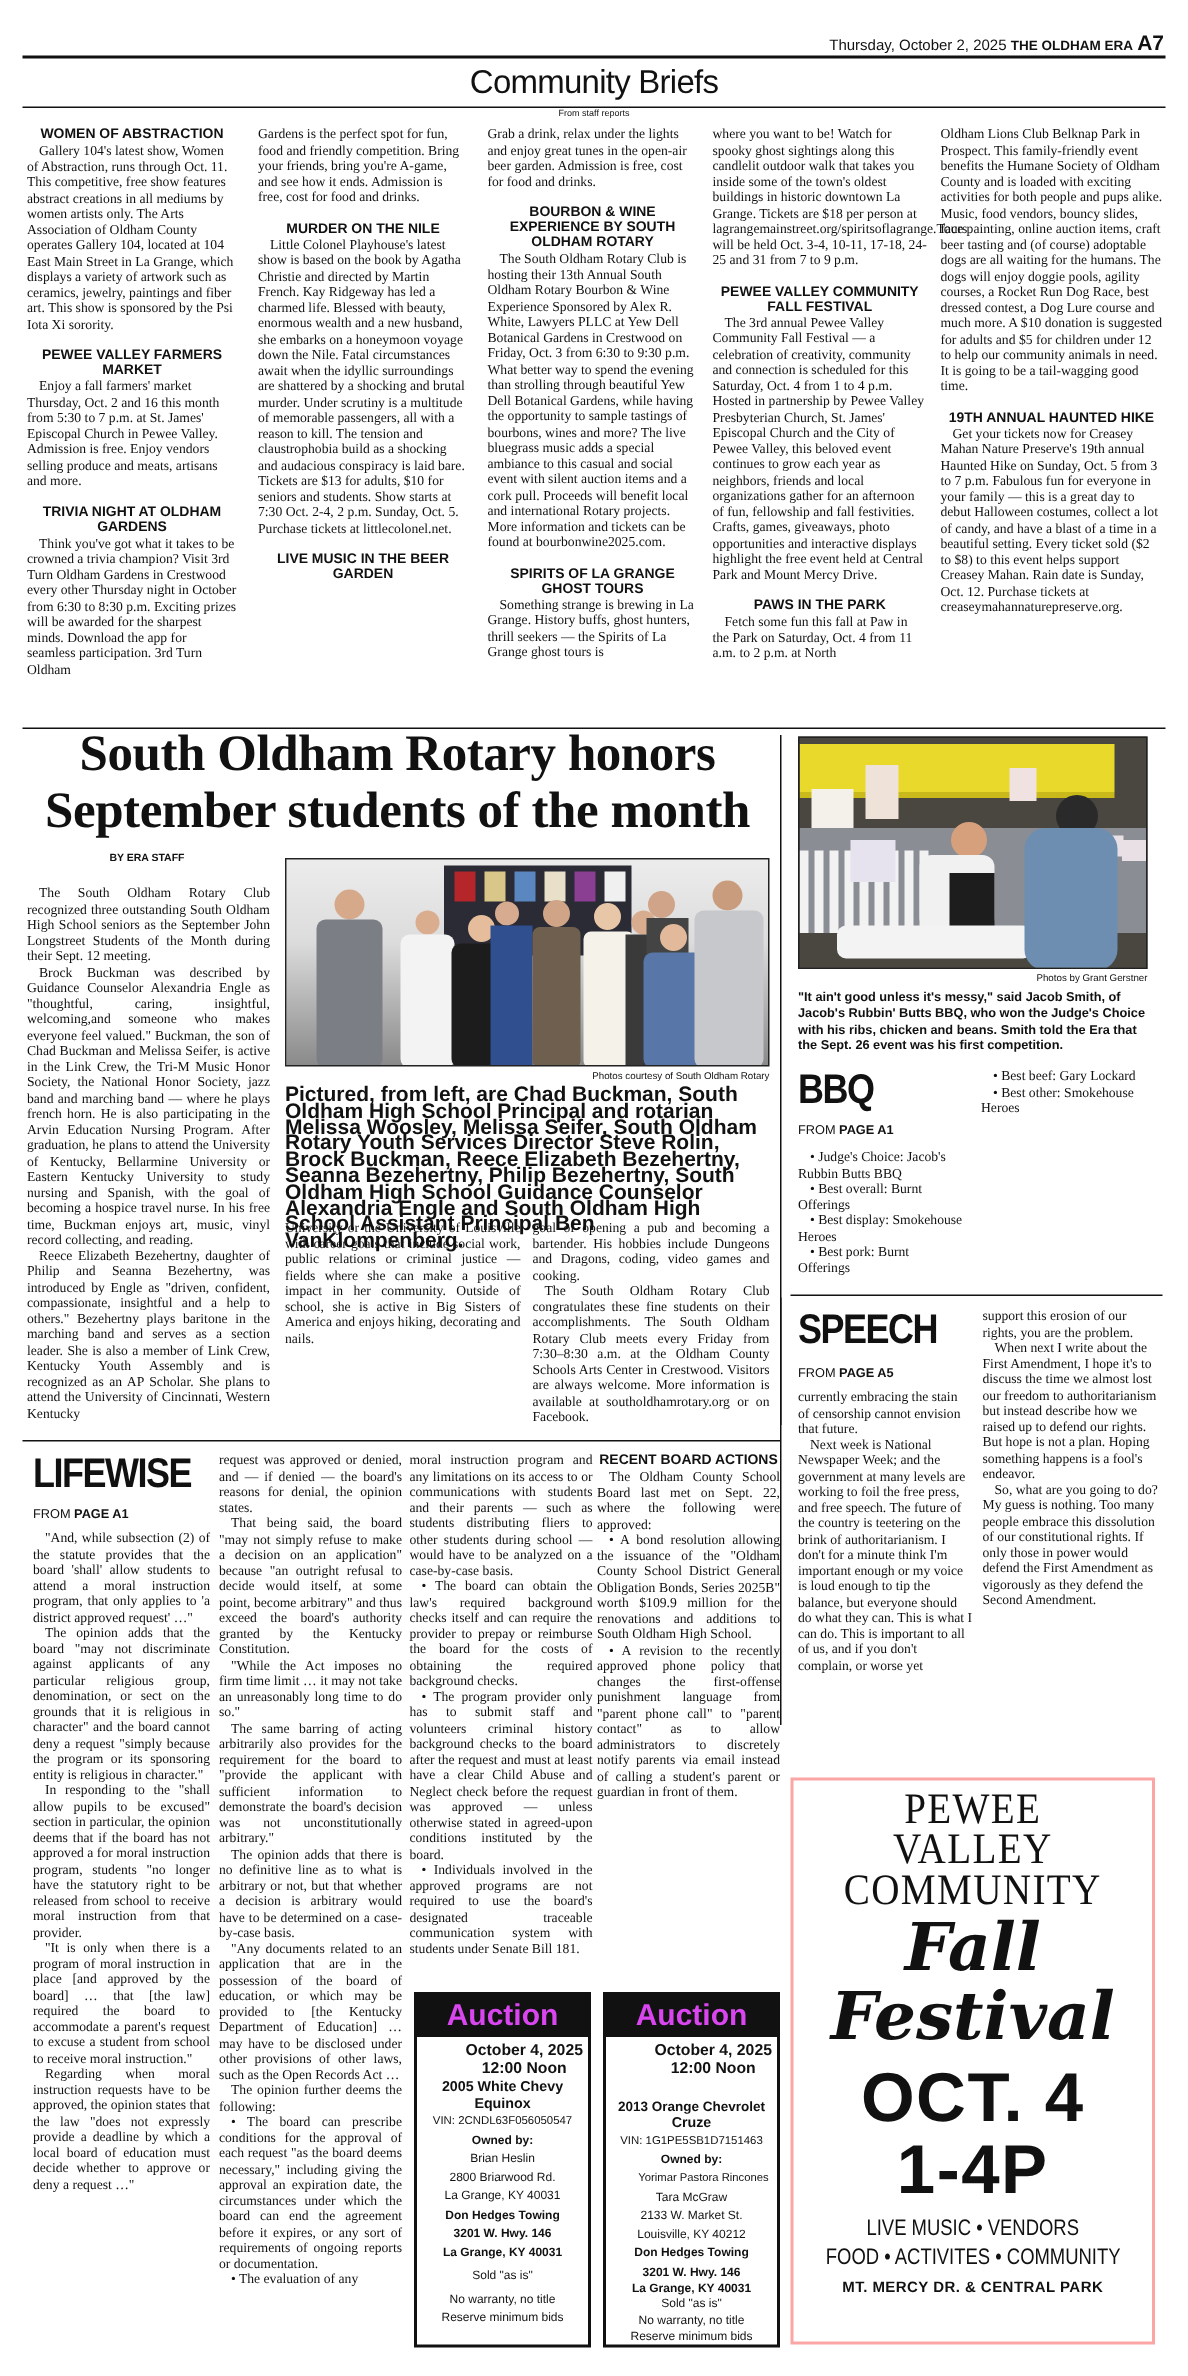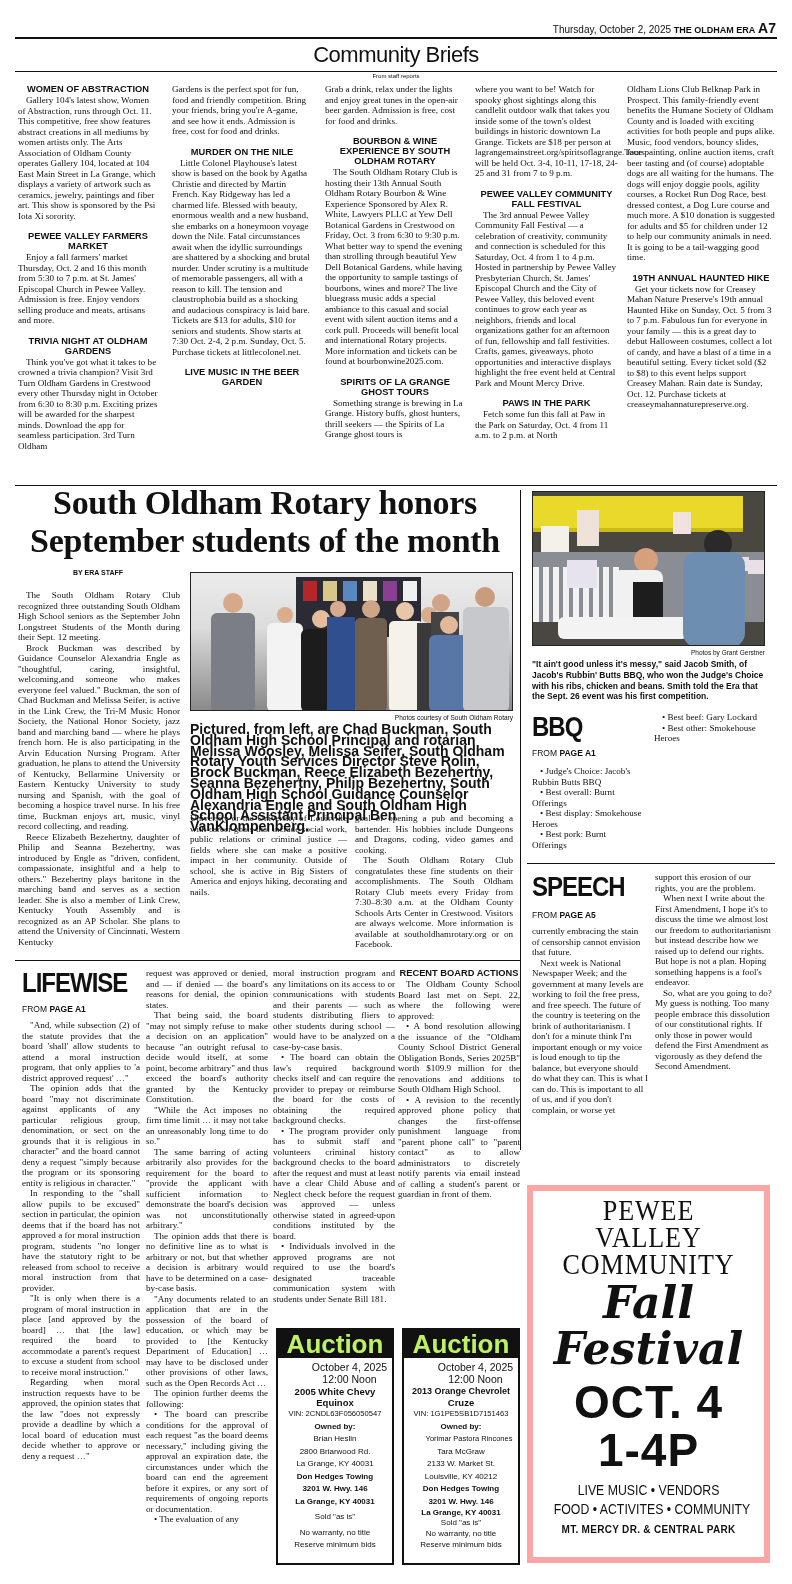--- a/index.html
+++ b/index.html
@@ -30,28 +30,28 @@
   .cutline { position: absolute; font-family: "Liberation Sans", sans-serif; font-weight: bold; font-size: 14px; line-height: 10.8px; }
 
   .jumphead { font-family: "Liberation Sans", sans-serif; font-weight: bold; font-size: 24px; letter-spacing: -1px; line-height: 26px; transform: scaleY(1.15); transform-origin: left top; }
   .jumpfrom { font-family: "Liberation Sans", sans-serif; font-size: 8.5px; margin-top: 8px; }
   .jumpfrom b { font-weight: bold; }
 
   .vrule { position: absolute; background: #111; width: 1.2px; }
 
   
   .auction { position: absolute; border: 2px solid #111; width: 118px; height: 237px; font-family: "Liberation Sans", sans-serif; text-align: center; }
-  .auction .title { background: #111; color: #bef264; font-weight: bold; font-size: 26px; line-height: 28px; height: 28px; }
+  .auction .title { background: #111; color: #d946ef; font-weight: bold; font-size: 20px; line-height: 28px; height: 28px; }
   .auction .l { font-size: 8px; line-height: 12.5px; }
   .auction .b { font-weight: bold; }
-  .auction .big { font-weight: normal; font-size: 10.5px; line-height: 12px; margin-left: 29px; }
+  .auction .big { font-weight: bold; font-size: 10.5px; line-height: 12px; margin-left: 29px; }
   .auction .med { font-weight: bold; font-size: 9.5px; line-height: 11px; }
 
   
-  #festival-ad { left: 527px; top: 1185px; width: 243px; height: 378px; border: 6px solid #fca5a5; text-align: center; overflow: hidden; }
+  #festival-ad { left: 527px; top: 1185px; width: 243px; height: 378px; border: 2px solid #fca5a5; text-align: center; overflow: hidden; }
   #festival-ad .t1 { font-family: "Liberation Serif", serif; font-size: 29px; line-height: 27px; letter-spacing: 1px; transform: scaleX(0.9); }
   #festival-ad .script { font-family: "DejaVu Serif", serif; font-style: italic; font-weight: bold; font-size: 44px; line-height: 50px; }
   #festival-ad .date { font-family: "Liberation Sans", sans-serif; font-weight: bold; font-size: 46px; line-height: 48px; letter-spacing: 1px; }
   #festival-ad .tag { font-family: "Liberation Sans", sans-serif; font-size: 15px; line-height: 19px; transform: scaleX(0.82); white-space: nowrap; }
   #festival-ad .loc { font-family: "Liberation Sans", sans-serif; font-weight: bold; font-size: 10px; letter-spacing: 0.3px; margin-top: 6px; }
 </style>
 </head>
 <body>
 
 <div id="folio" class="abs">
@@ -278,21 +278,21 @@
   <div class="l b">La Grange, KY 40031</div>
   <div class="l" style="margin-top:3px;">Sold "as is"</div>
   <div class="l" style="margin-top:3px;">No warranty, no title</div>
   <div class="l">Reserve minimum bids</div>
 </div>
 
 <div class="auction" style="left:402px;top:1328px;">
   <div class="title">Auction</div>
   <div class="big" style="margin-top:3px;">October 4, 2025</div>
   <div class="big">12:00 Noon</div>
-  <div class="med" style="margin-top:1px;font-size:9px;">2013 Orange Chevrolet</div>
+  <div class="med" style="margin-top:14px;font-size:9px;">2013 Orange Chevrolet</div>
   <div class="med">Cruze</div>
   <div class="l" style="font-size:7.6px;">VIN: 1G1PE5SB1D7151463</div>
   <div class="l b">Owned by:</div>
   <div class="l" style="font-size:7.5px;padding-left:16px;">Yorimar Pastora Rincones</div>
   <div class="l">Tara McGraw</div>
   <div class="l">2133 W. Market St.</div>
   <div class="l">Louisville, KY 40212</div>
   <div class="l b">Don Hedges Towing</div>
   <div class="l b">3201 W. Hwy. 146</div>
   <div class="l b" style="line-height:10px;">La Grange, KY 40031</div>

